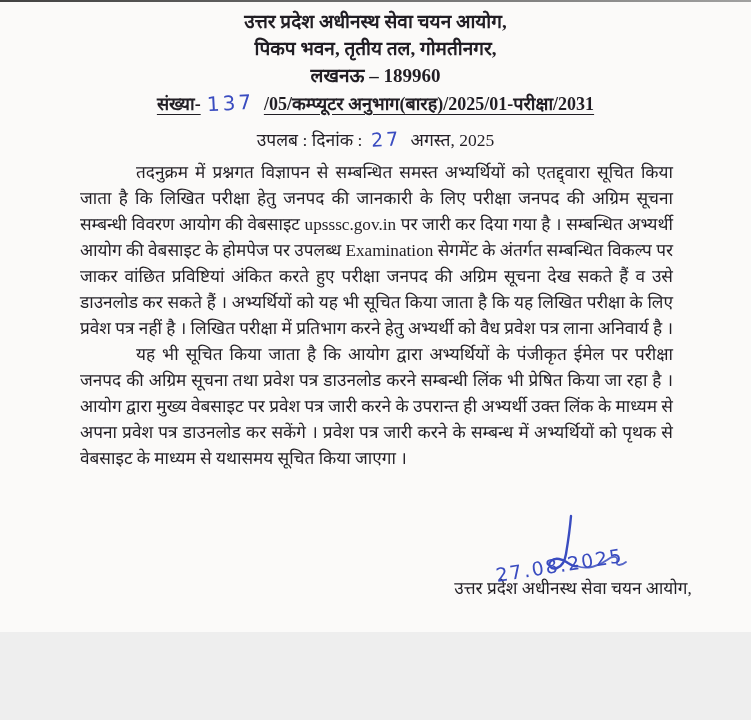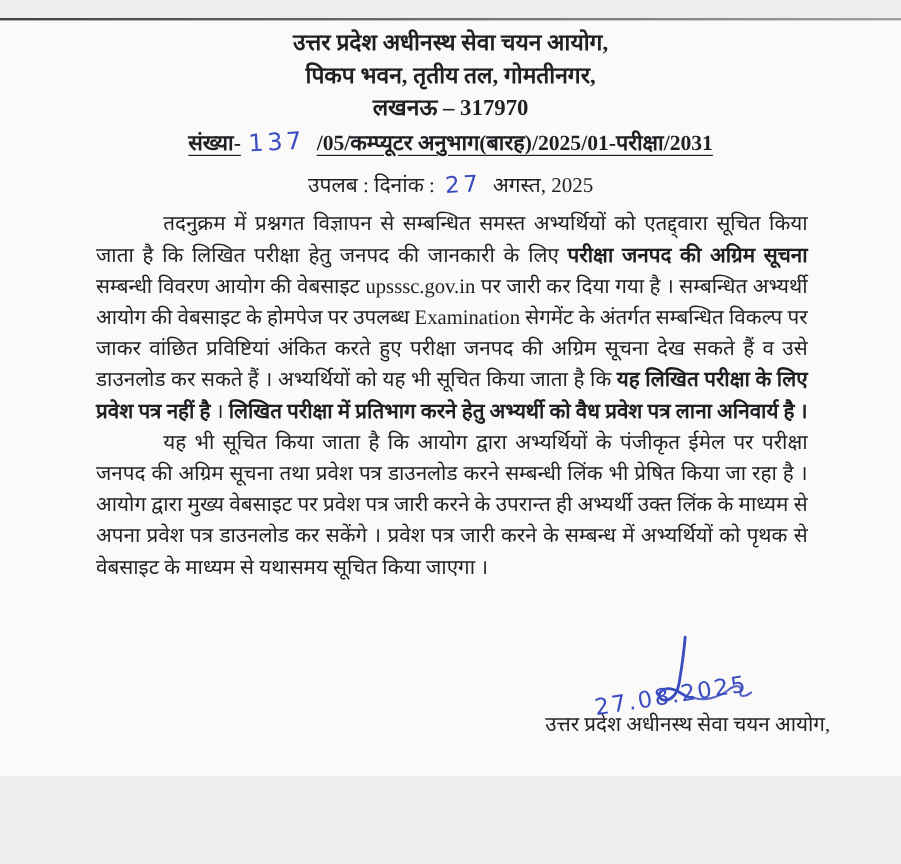--- a/index.html
+++ b/index.html
@@ -5,21 +5,21 @@
   :root{
     --ink-blue:#3a4cc0;
     --text-ink:#211e24;
     --page-bg:#fbfaf9;
   }
   *{box-sizing:border-box;}
   html,body{margin:0;padding:0;background:#eee;}
   .page{
     position:relative;
     width:751px;height:632px;
-    margin:15px auto;
+    margin:0 auto;
     background:var(--page-bg);
     color:var(--text-ink);
     font-family:"Liberation Serif","DejaVu Serif",serif;
     overflow:hidden;
   }
   .scan-edge{
     position:absolute;top:0;left:0;width:100%;height:2px;
     background:linear-gradient(to right,#141414 0%,#3c3c3c 35%,#6a6a6a 75%,#8a8a8a 100%);
     opacity:.8;
   }
@@ -33,21 +33,21 @@
   .hand-num{display:inline-block;transform:rotate(-3deg);font-size:20px;letter-spacing:3px;margin:0 10px 0 6px;}
   
   .date-line{text-align:center;font-size:17.5px;line-height:26px;margin-top:8px;}
   .date-line .hand-num{font-size:19px;margin:0 9px;}
   
   .notice-title{text-align:center;font-size:18.5px;font-weight:700;line-height:24px;margin-top:4px;}
   .notice-title span{text-decoration:underline;text-underline-offset:4px;}
   
   .body-text{margin:7px 78px 0 80px;text-align:justify;font-size:17.2px;line-height:26px;}
   .body-text p{margin:0;text-indent:56px;}
-  .b{font-weight:700;}
+  .b{font-weight:400;}
   
   .sig-block{
     position:absolute;top:576px;right:22px;width:312px;
     text-align:center;font-size:17.2px;line-height:26px;
   }
   .pen-stroke-svg{position:absolute;top:-62px;left:96px;color:var(--ink-blue);}
   .sig-date-hand{
     position:absolute;top:-24px;left:78px;
     transform:rotate(-9deg);
     font-size:19px;letter-spacing:2px;white-space:nowrap;
@@ -58,21 +58,21 @@
 </style>
 </head>
 <body>
 
 <div class="page">
   <div class="scan-edge"></div>
 
   <div class="letterhead">
     <div class="lh-line">उत्तर प्रदेश अधीनस्थ सेवा चयन आयोग,</div>
     <div class="lh-line">पिकप भवन, तृतीय तल, गोमतीनगर,</div>
-    <div class="lh-line">लखनऊ – 317970</div>
+    <div class="lh-line">लखनऊ – 189960</div>
     <div class="ref-line">
       <span class="ul">
         <span>संख्या-</span><span class="ink hand hand-num">137</span><span>/05/कम्प्यूटर अनुभाग(बारह)/2025/01-परीक्षा/2031</span>
       </span>
     </div>
   </div>
 
   <div class="date-line">
     <span>उपलब : दिनांक :</span><span class="ink hand hand-num">27</span><span>अगस्त, 2025</span>
   </div>

